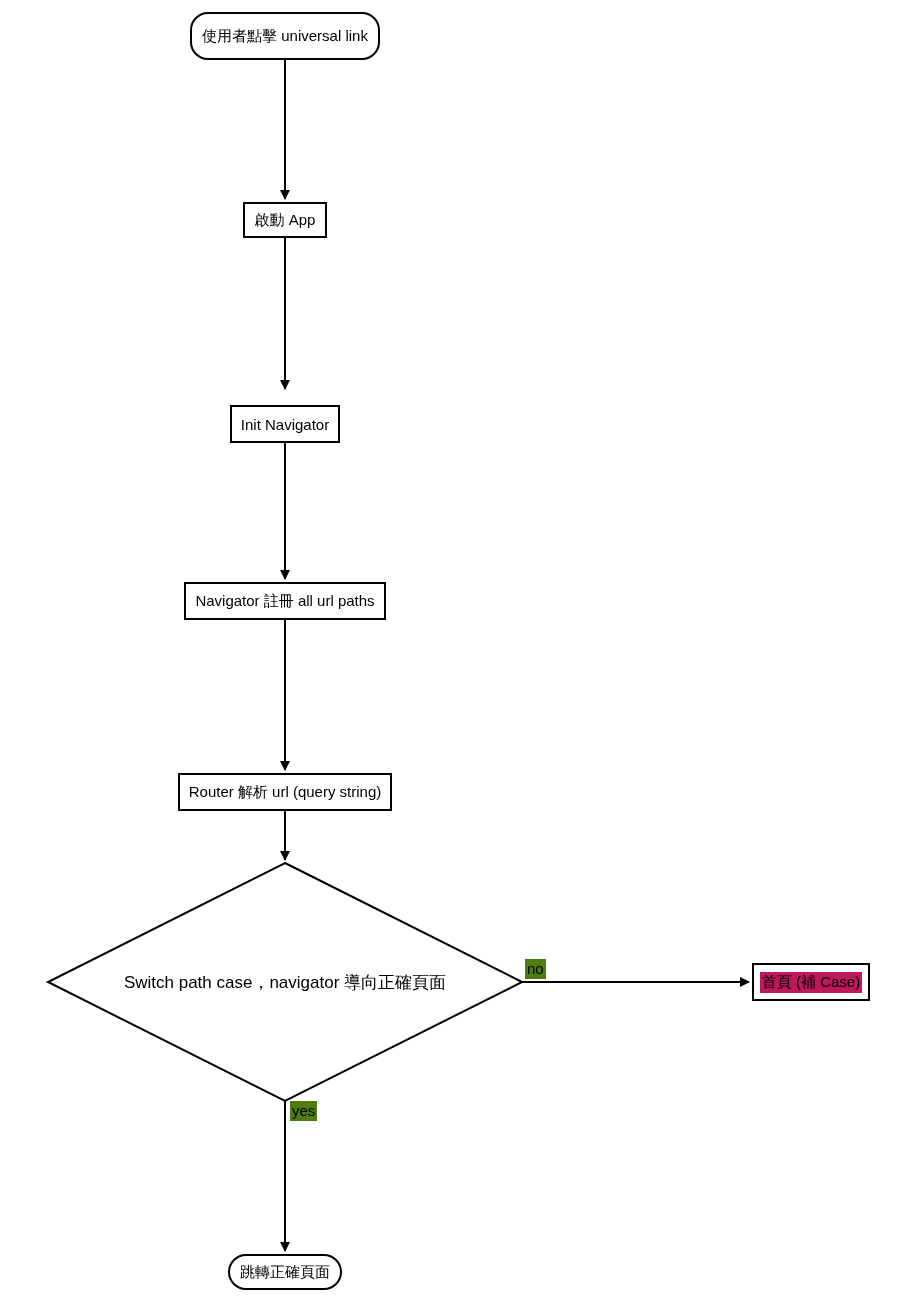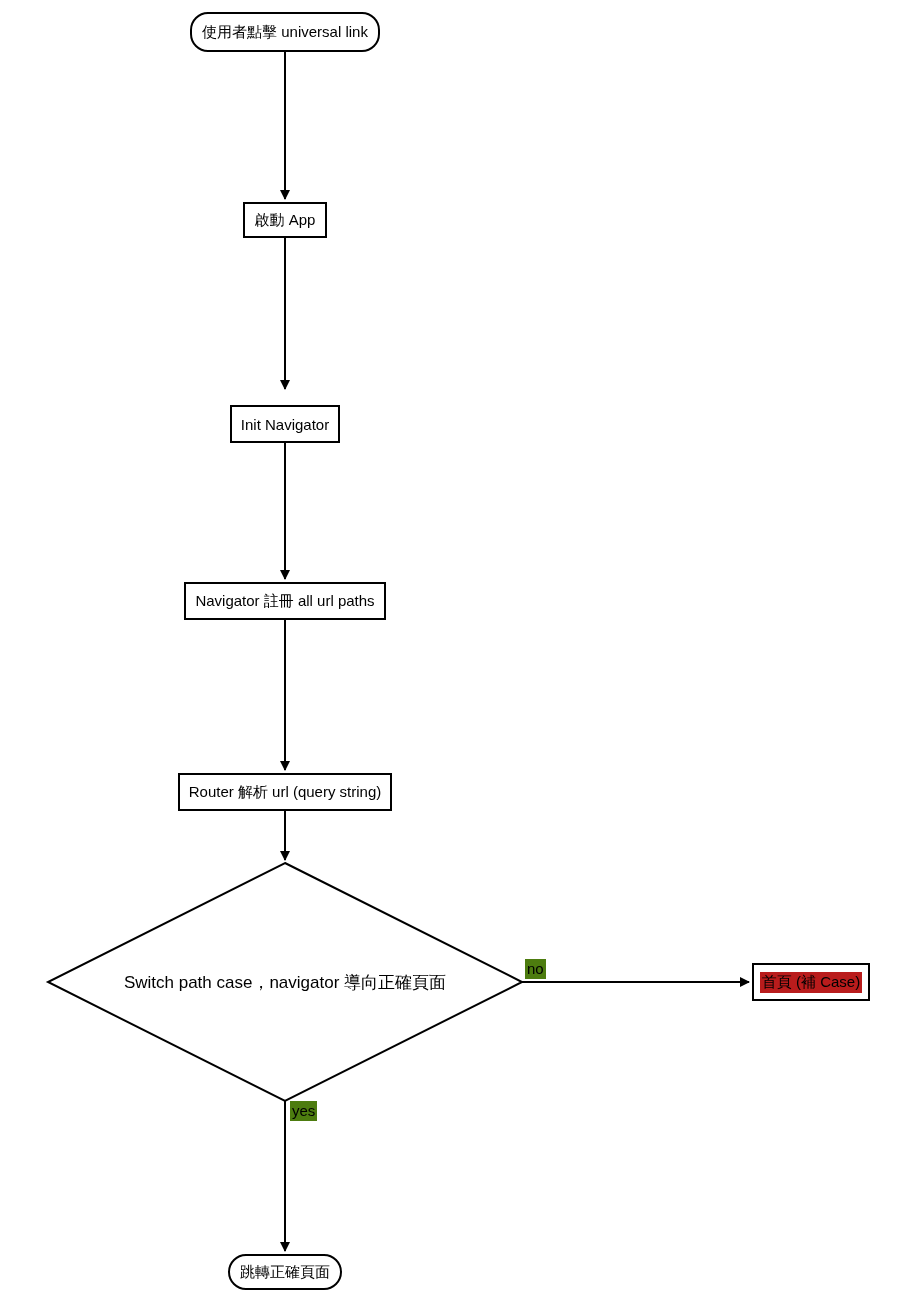--- a/index.html
+++ b/index.html
@@ -57,21 +57,21 @@
   .edge-label {
     position: absolute;
     font-size: 15px;
     color: #000000;
     background: #4d7c0f;
     padding: 0 2px;
     line-height: 20px;
     white-space: nowrap;
   }
   .hl {
-    background: #b91c1c;
+    background: #be185d;
     padding: 1px 2px;
   }
 </style>
 </head>
 <body>
 
 <div class="canvas">
 
   <svg class="edges" width="904" height="1315">
     <defs>
@@ -90,21 +90,21 @@
 
     <line x1="285" y1="811" x2="285" y2="860" marker-end="url(#arrow)"></line>
 
     <line x1="522" y1="982" x2="749" y2="982" marker-end="url(#arrow)"></line>
 
     <line x1="285" y1="1101" x2="285" y2="1251" marker-end="url(#arrow)"></line>
 
     <polygon class="diamond" points="285,863 522,982 285,1101 48,982"></polygon>
   </svg>
 
-  <div class="node stadium" style="left:190px; top:12px; width:190px; height:40px;">
+  <div class="node stadium" style="left:190px; top:12px; width:190px; height:48px;">
     <span>使用者點擊 universal link</span>
   </div>
 
   <div class="node" style="left:243px; top:202px; width:84px; height:36px;">
     <span>啟動 App</span>
   </div>
 
   <div class="node" style="left:230px; top:405px; width:110px; height:38px;">
     <span>Init Navigator</span>
   </div>

